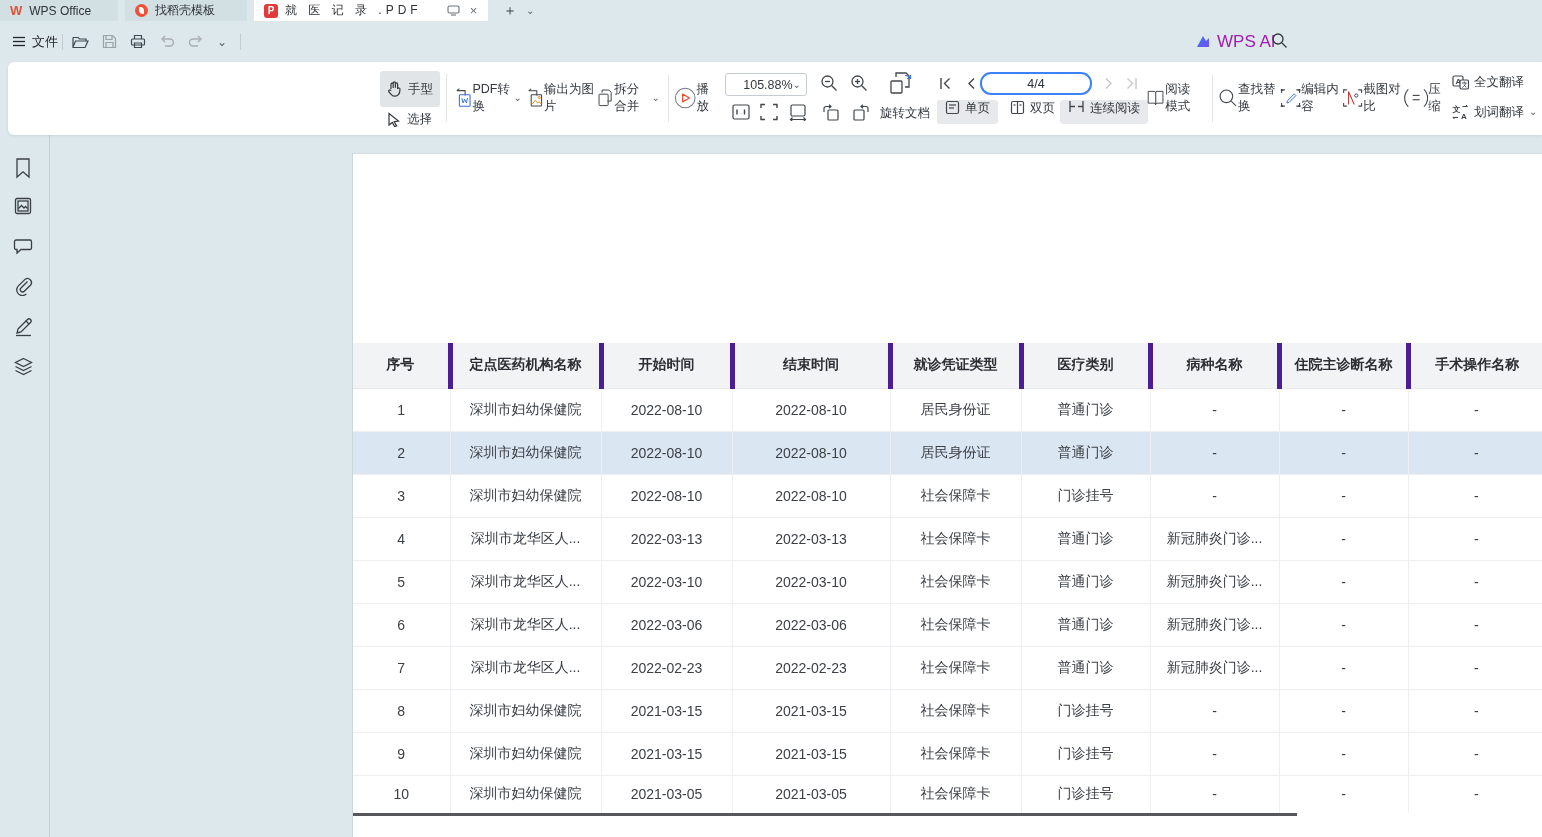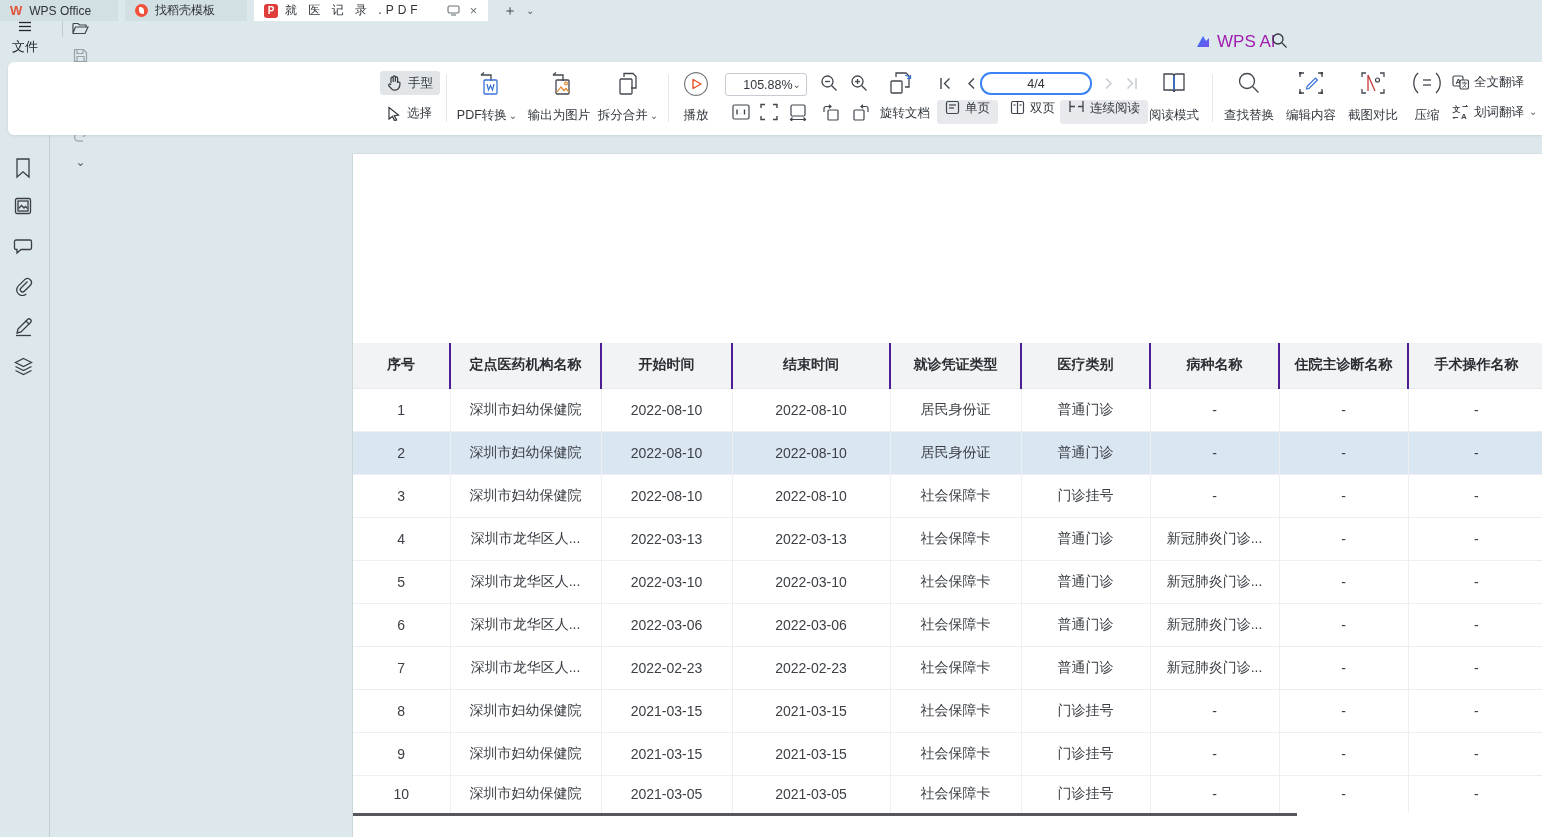--- a/index.html
+++ b/index.html
@@ -20,38 +20,38 @@
   .wps-logo { font-weight:800; font-size:13px; color:#e2533a; }
   .docer-logo { width:13px; height:13px; border-radius:50%; background:#f2503a; position:relative; }
   .docer-logo::after { content:""; position:absolute; left:4px; top:3px; width:5px; height:7px; background:#fff; border-radius:1px 4px 1px 4px; }
   .pdf-logo { width:14px; height:14px; border-radius:3px; background:#e13c3c; color:#fff; font-size:10px; font-weight:700;
               display:flex; align-items:center; justify-content:center; letter-spacing:0; }
   .tab-extra { display:flex; align-items:center; gap:9px; padding-left:8px; color:#5f686e; font-size:14px; }
   .icon-btn { cursor:pointer; display:flex; align-items:center; justify-content:center; }
 
   
   .menubar { position:absolute; left:0; top:21px; right:0; height:41px; }
-  .qa { position:absolute; top:0; height:41px; display:flex; align-items:center;flex-direction:column; }
+  .qa { position:absolute; top:0; height:41px; display:flex; align-items:center; }
   .file-menu { left:12px; gap:6px; font-size:13px; color:#23272b; cursor:pointer; }
   .qa-icons { left:72px; gap:13px; }
   .v-div { width:1px; height:16px; background:#c3ccd1; }
   .menu-items { position:absolute; left:739px; top:0; height:41px; display:flex; align-items:center; gap:28px; }
   .menu-item { font-size:13.5px; color:#23272b; cursor:pointer; position:relative; padding:2px 1px; }
   .menu-item.active { color:#b03b44; font-weight:700; }
   .menu-item.active::after { content:""; position:absolute; left:0; right:0; bottom:-8px; height:2.5px; background:#b03b44; }
   .ai-item { position:absolute; left:1196px; top:0; height:41px; display:flex; align-items:center; gap:6px; font-size:17px; color:#a21caf; cursor:pointer; }
   .menu-search { position:absolute; left:1271px; top:11px; cursor:pointer; }
 
   
   .ribbon { position:absolute; left:8px; top:62px; right:0; height:73px; background:#fff;
             border-radius:6px 0 0 6px; box-shadow:0 1px 3px rgba(40,60,70,.10); }
   .rb { position:absolute; font-size:12.5px; color:#33383e; }
-  .stack-btn { display:flex; align-items:center; gap:6px; height:24px; padding:0 7px; border-radius:3px; cursor:pointer; }
+  .stack-btn { display:flex; align-items:center; gap:6px; height:36px; padding:0 7px; border-radius:3px; cursor:pointer; }
   .stack-btn.on { background:#e2e5e8; }
-  .big-btn { display:flex; flex-direction:column; align-items:center; justify-content:space-between;
+  .big-btn { display:flex; flex-direction:row; align-items:center; justify-content:space-between;
              height:58px; padding:2px 0 3px; cursor:pointer; }
   .big-btn .lbl { display:flex; align-items:center; gap:2px; }
   .chev { font-size:10px; color:#5c646b; line-height:1; }
   .rb-div { position:absolute; width:1px; background:#e3e7ea; top:12px; height:48px; }
   .zoom-box { display:flex; align-items:center; width:82px; height:23px; border:1px solid #c6ccd2; border-radius:3px;
               background:#fff; font-size:12.5px; padding:0 5px 0 8px; cursor:pointer; }
   .zoom-box .zv { flex:1; text-align:right; }
   .sq { width:22px; height:22px; display:flex; align-items:center; justify-content:center; border-radius:3px; cursor:pointer; }
   .nav-box { width:112px; height:23px; border:2px solid #3b82f6; border-radius:11px; background:#fff;
              display:flex; align-items:center; justify-content:center; font-size:12.5px; color:#2c3035; cursor:text; }
@@ -63,21 +63,21 @@
   .sidebar { position:absolute; left:0; top:135px; width:50px; bottom:0; border-right:1px solid rgba(90,115,125,.20); }
   .side-ic { position:absolute; left:13px; width:24px; height:24px; cursor:pointer; }
 
   
   .workspace { position:absolute; left:51px; top:135px; right:0; bottom:0; }
   .page { position:absolute; left:301px; top:18px; right:0; bottom:0; background:#fff;
           border-left:1px solid #ccd7db; border-top:1px solid #d4dee1; }
   .doc-table { position:absolute; left:0; top:189px; width:1191px; border-collapse:collapse; table-layout:fixed;
                font-size:14px; color:#3c4046; }
   .doc-table th { height:45px; background:#f2f3f5; font-weight:700; color:#2b2e33; font-size:14px;
-                  border-right:2px solid #4c1d95; border-bottom:1px solid #e7e9ec; text-align:center; }
+                  border-right:5px solid #4c1d95; border-bottom:1px solid #e7e9ec; text-align:center; }
   .doc-table th:last-child, .doc-table td:last-child { border-right:none; }
   .doc-table td { height:43px; text-align:center; border-right:1px solid #edeff2; border-bottom:1px solid #eceef1; }
   .doc-table tr:last-child td { height:38px; border-bottom:none; }
   .doc-table tr.hl td { background:#dbe6f3; }
   .table-endline { position:absolute; left:0; top:659px; width:944px; height:3px; background:#55575c; }
 </style>
 </head>
 <body>
 
 <div class="titlebar">

